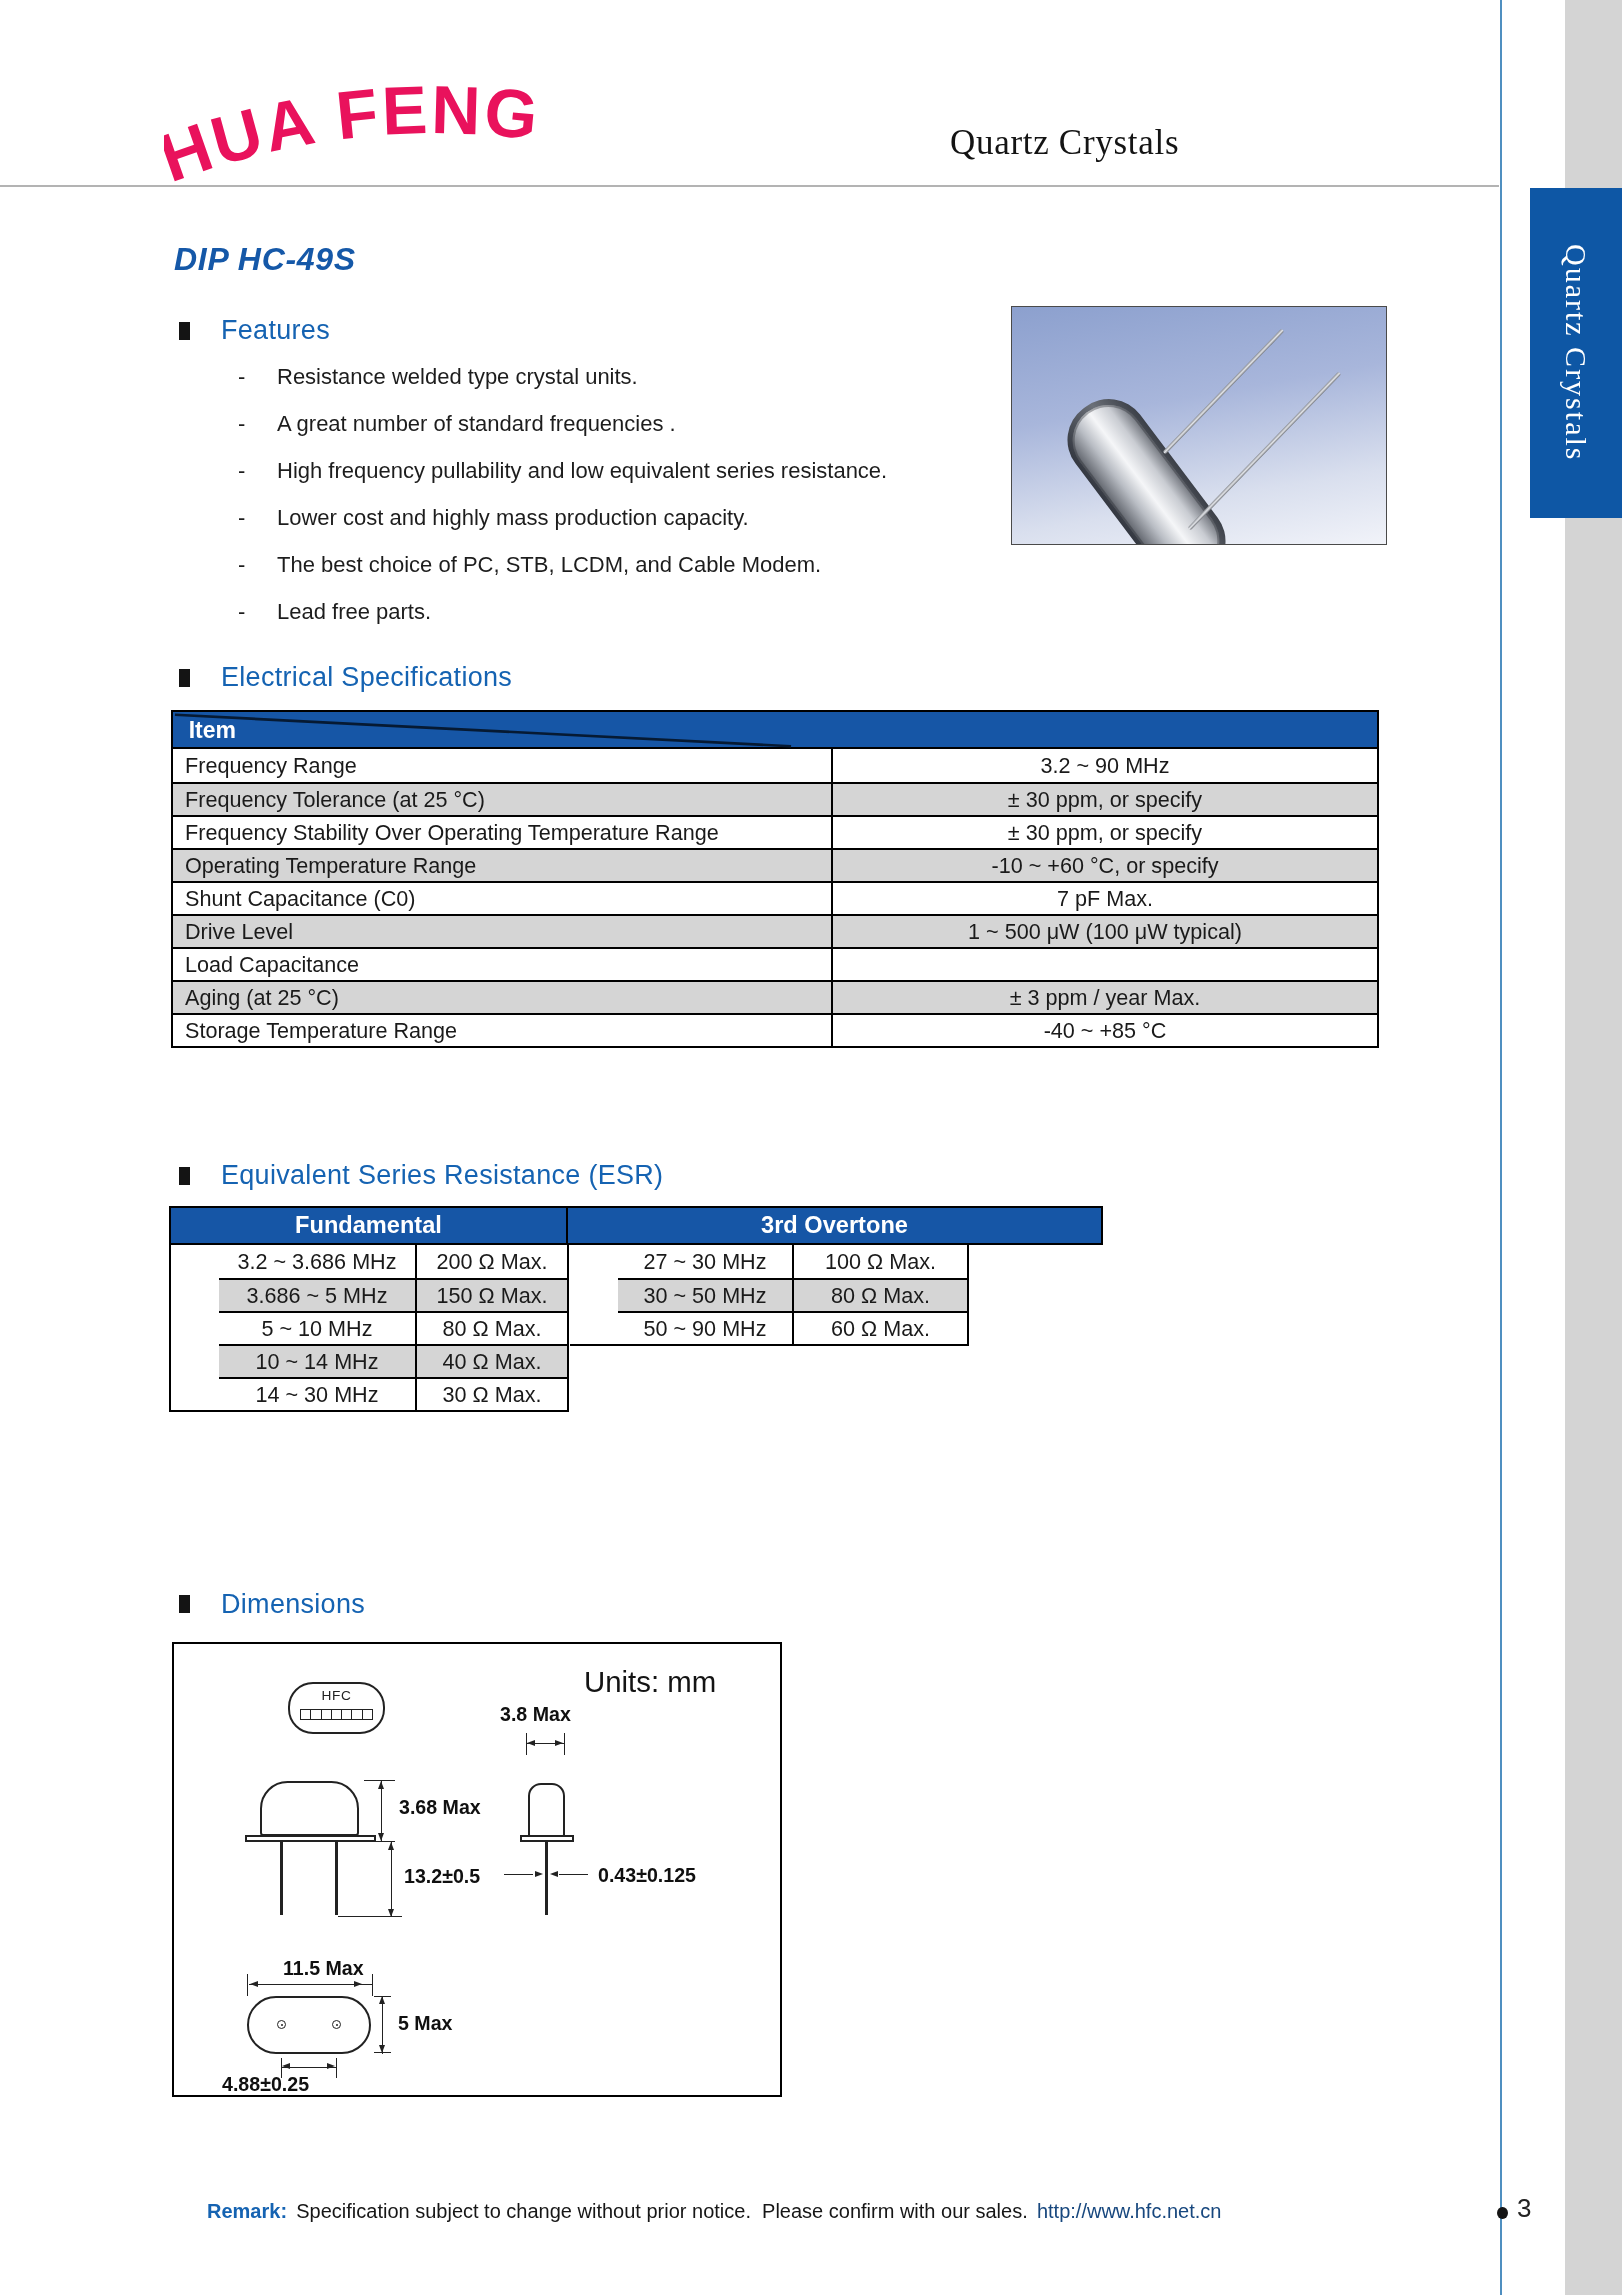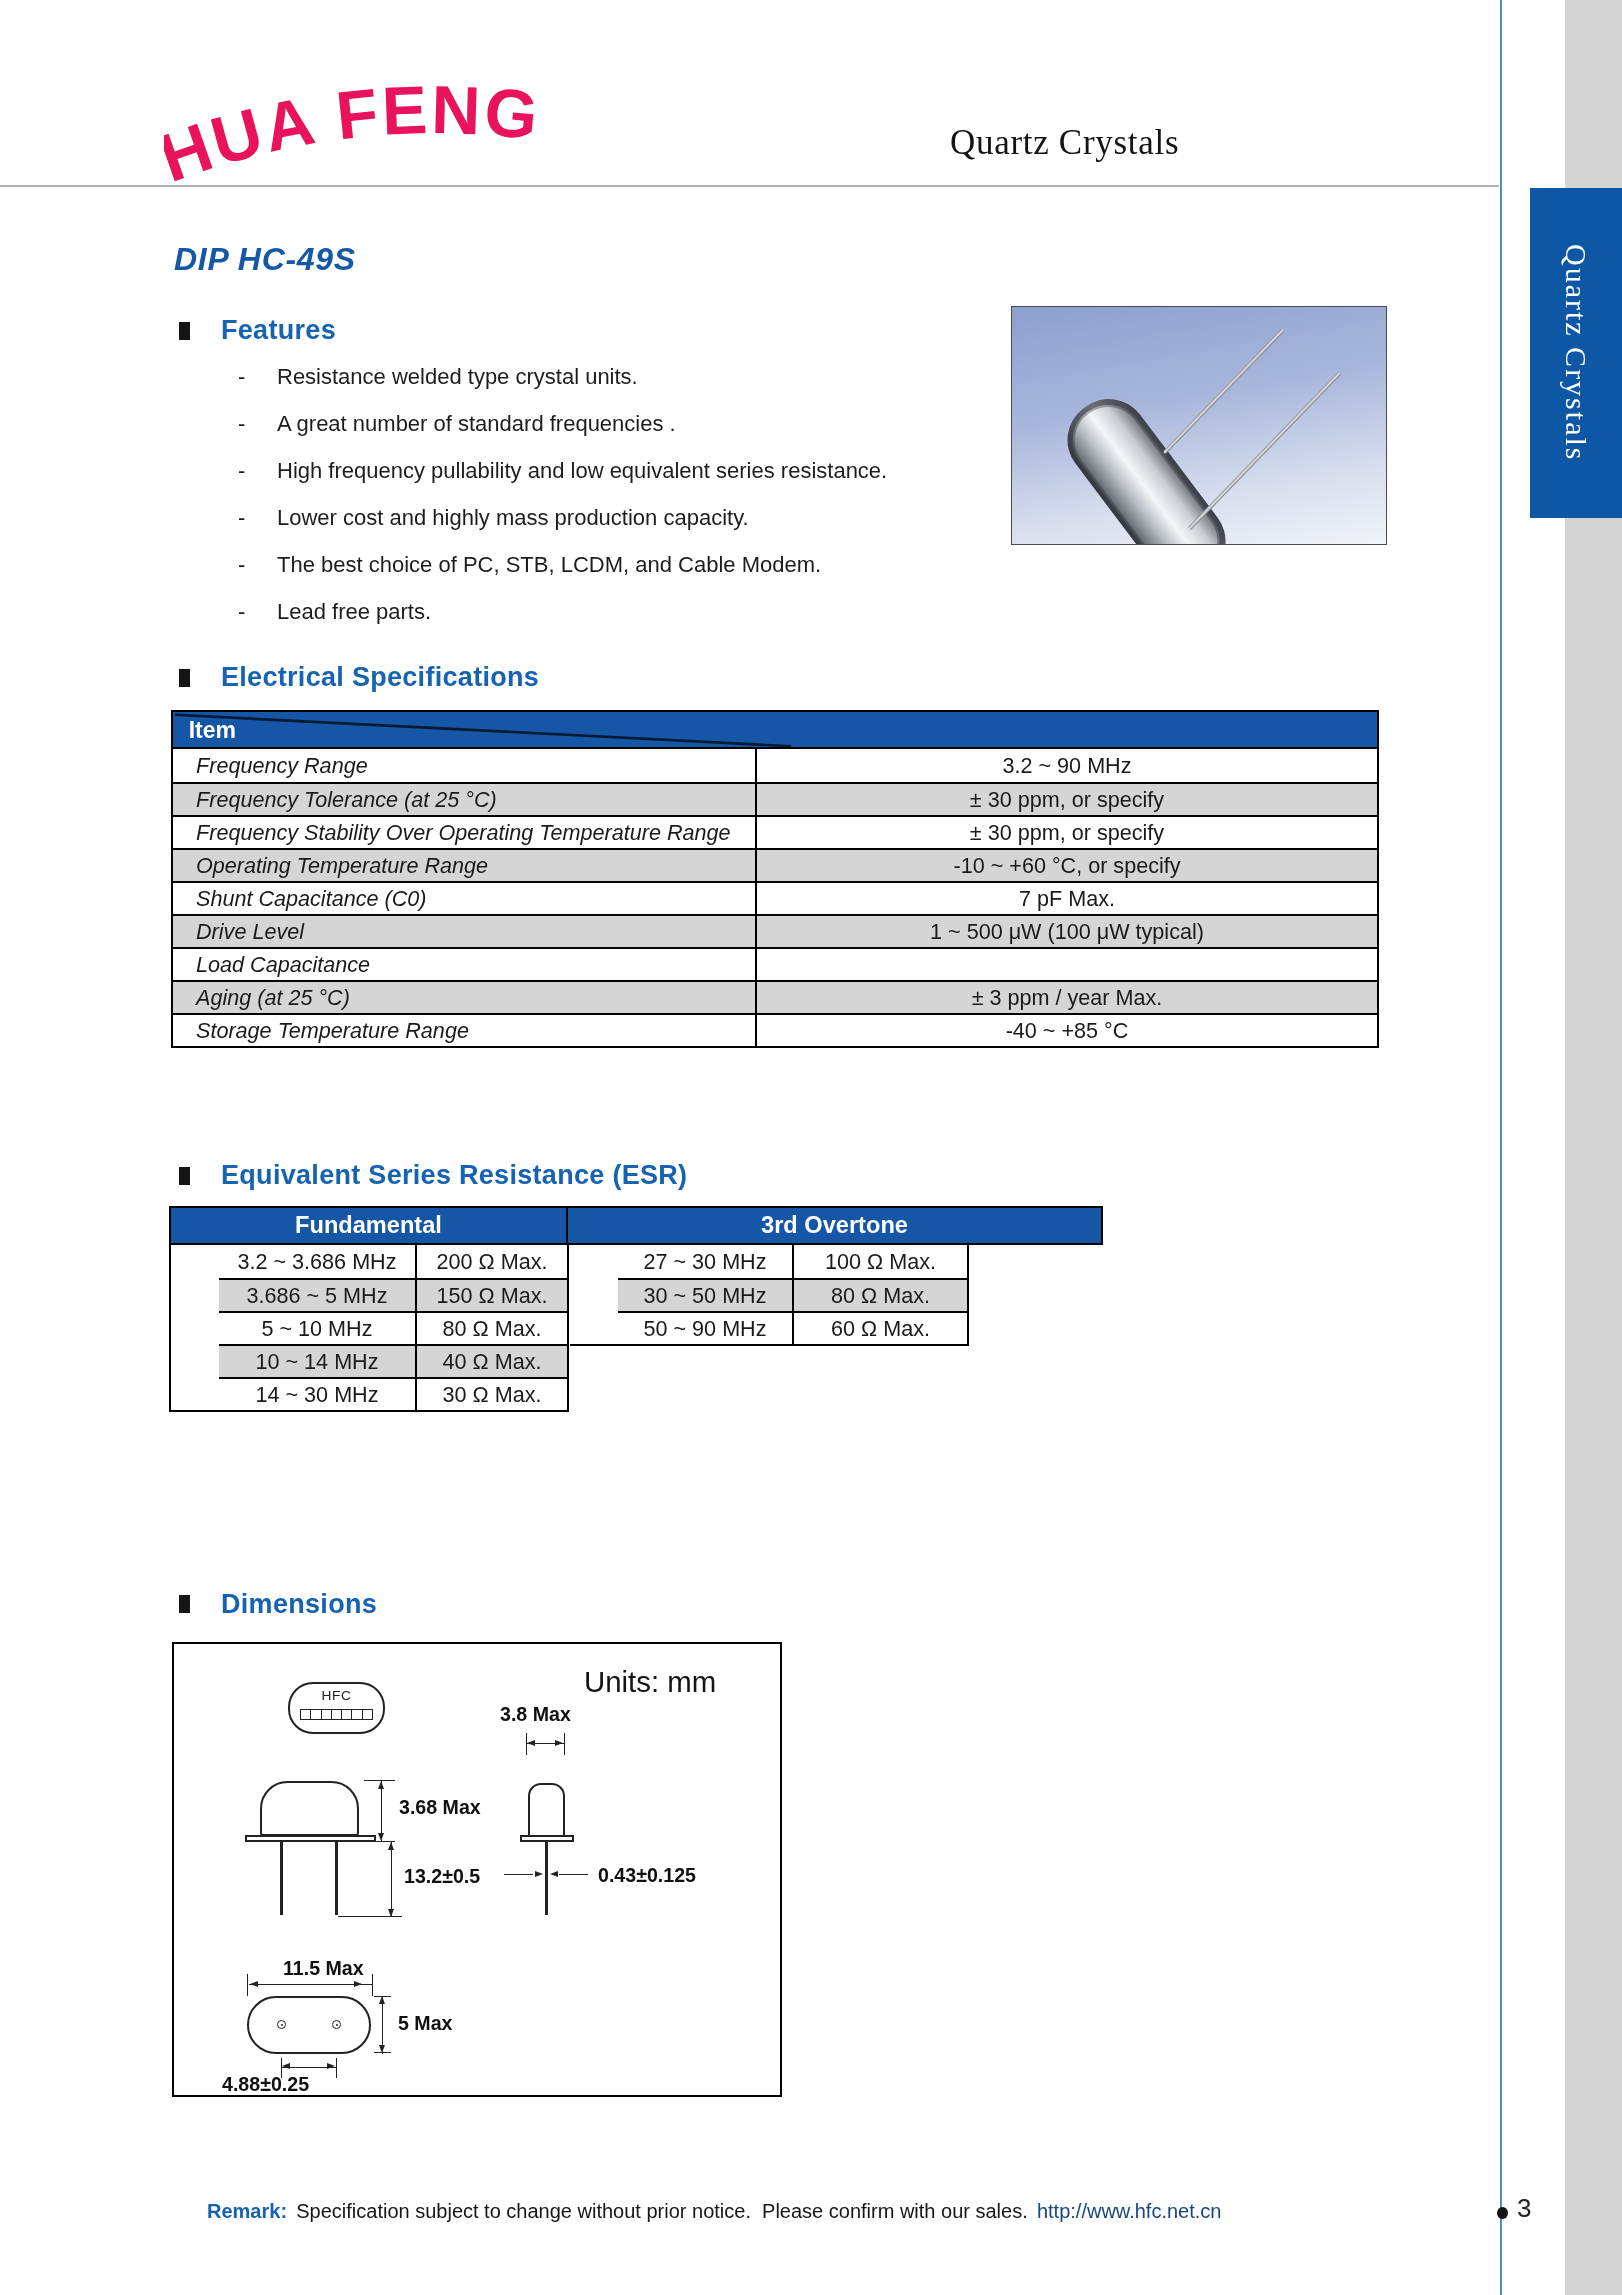--- a/index.html
+++ b/index.html
@@ -21,21 +21,21 @@
   .rail-gray { position:absolute; left:1565px; top:0; width:57px; height:2295px; background:#d4d4d4; }
   .side-tab { position:absolute; left:1530px; top:188px; width:92px; height:330px; background:#0e57a5;
     display:flex; align-items:center; justify-content:center; }
   .side-tab span { writing-mode:vertical-rl; font-family:"Liberation Serif", serif;
     font-size:30px; color:#ffffff; letter-spacing:2px; white-space:nowrap; }
 
   
   .product-title { position:absolute; left:174px; top:241px; font-size:32px; font-weight:bold;
     font-style:italic; color:#1558a8; letter-spacing:0.7px; }
   .sec-bullet { position:absolute; width:11px; height:18.3px; background:#141414; }
-  .sec-heading { position:absolute; font-size:27px; font-weight:bold; color:#1563b2; letter-spacing:0.3px; }
+  .sec-heading { position:absolute; font-size:27px; font-weight:normal; color:#1563b2; letter-spacing:0.3px; }
 
   
   .features-list { position:absolute; left:234px; top:353px; list-style:none; }
   .features-list li { display:flex; height:47px; align-items:center; font-size:22px; color:#1d1d1d; }
   .feat-marker { width:43px; text-align:left; padding-left:3.9px; }
 
   
   .photo { position:absolute; left:1011px; top:306px; width:376px; height:239px;
     border:1.3px solid #4a4a4a; overflow:hidden;
     background:linear-gradient(170deg,#8ca0ce 0%,#a8b6db 40%,#d9dfee 75%,#f1f3f9 100%); }
@@ -52,22 +52,22 @@
   
   .etable { position:absolute; left:171px; top:710px; width:1208px; border:2px solid #000; background:#fff; }
   .e-hdr { position:relative; height:37px; background:#1656a6; border-bottom:2px solid #000; }
   .e-hdr .lab { position:absolute; top:0; line-height:37px; color:#fff; font-weight:bold; font-size:23px; }
   .e-hdr .lab.item { left:15.7px; }
   .e-hdr .lab.type { left:0; width:620px; text-align:right; padding-right:19.6px; }
   .e-hdr svg { position:absolute; left:0; top:0; display:block; }
   .erow { display:flex; height:33px; background:#fff; }
   .erow + .erow { border-top:2px solid #000; }
   .erow.alt { background:#d5d5d5; }
-  .erow .c1 { width:584px; border-right:2px solid #000; display:flex; align-items:center;
-    padding-left:23px; font-size:21.6px;font-style:italic; }
+  .erow .c1 { width:660px; border-right:2px solid #000; display:flex; align-items:center;
+    padding-left:12px; font-size:21.6px; }
   .erow .c2 { flex:1; display:flex; align-items:center; justify-content:center; font-size:21.6px; }
 
   
   .esr-hdr { position:absolute; left:169px; top:1206px; width:934px; height:39px;
     border:2px solid #000; background:#1656a6; display:flex; }
   .esr-hdr .h1 { width:397px; border-right:2px solid #000; }
   .esr-hdr .h2 { flex:1; }
   .esr-hdr .hcell { display:flex; align-items:center; justify-content:center;
     color:#fff; font-weight:bold; font-size:23.6px; }
   .esr-body { position:absolute; background:#fff; }

